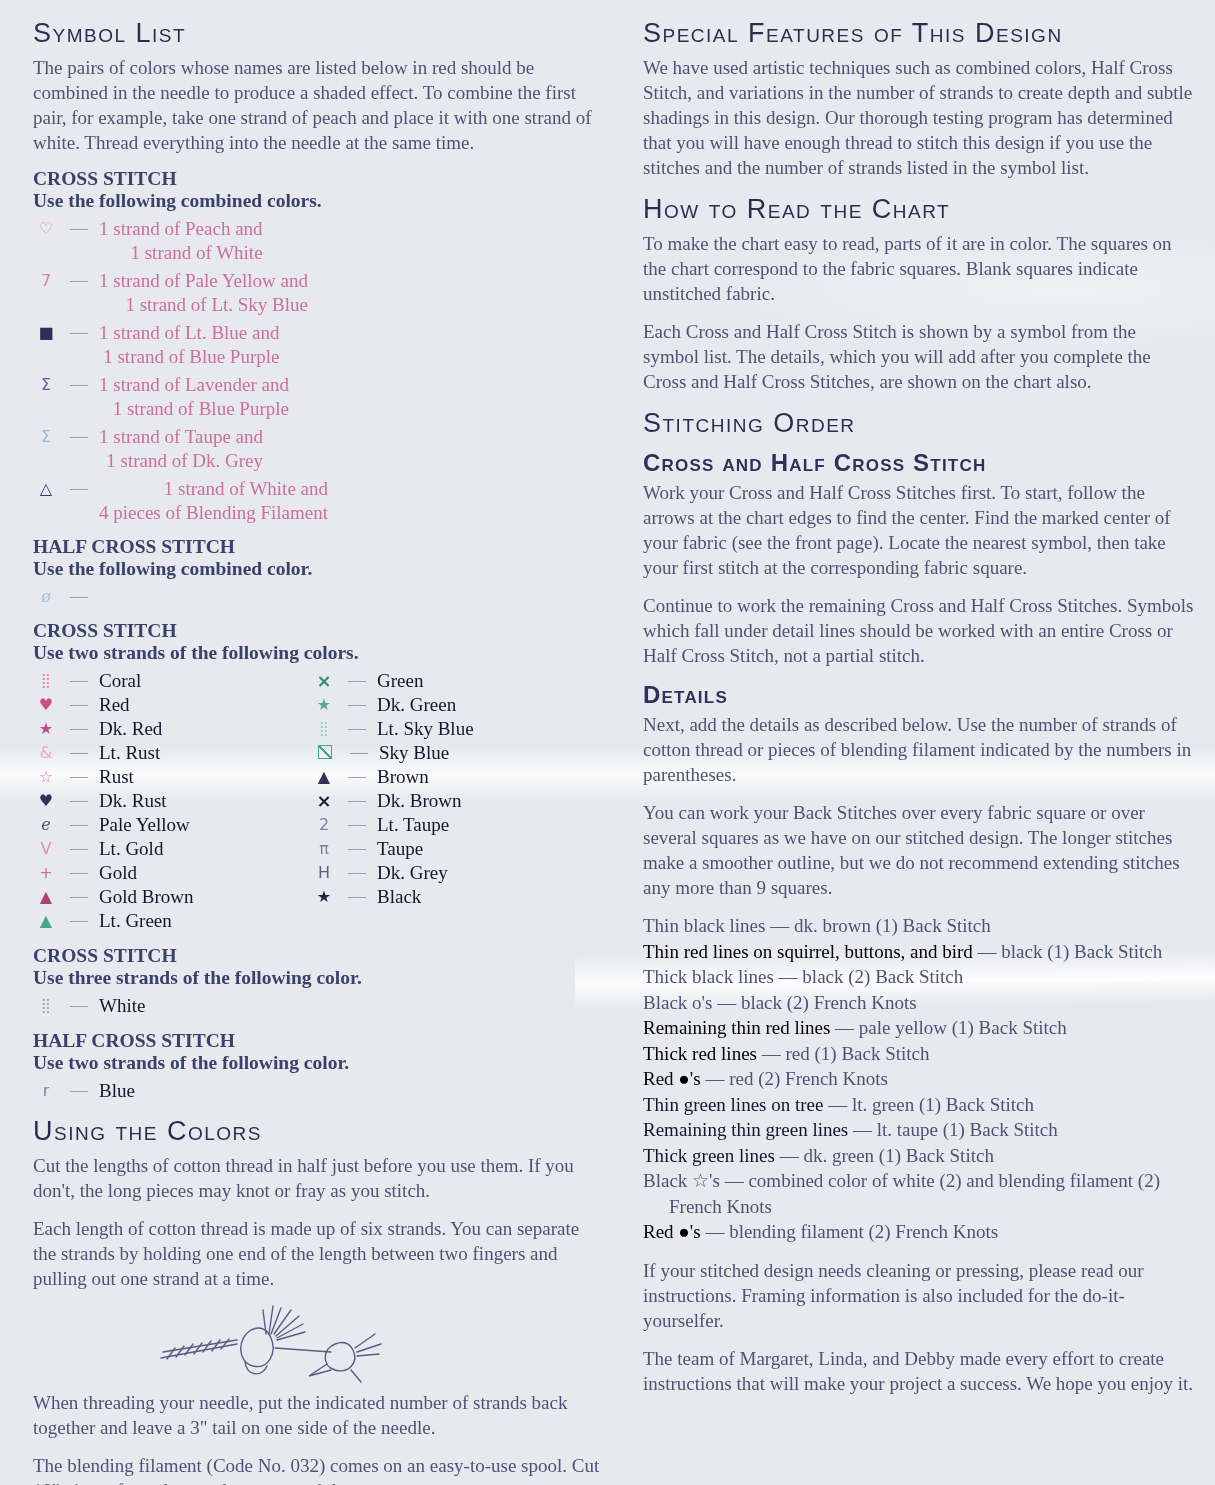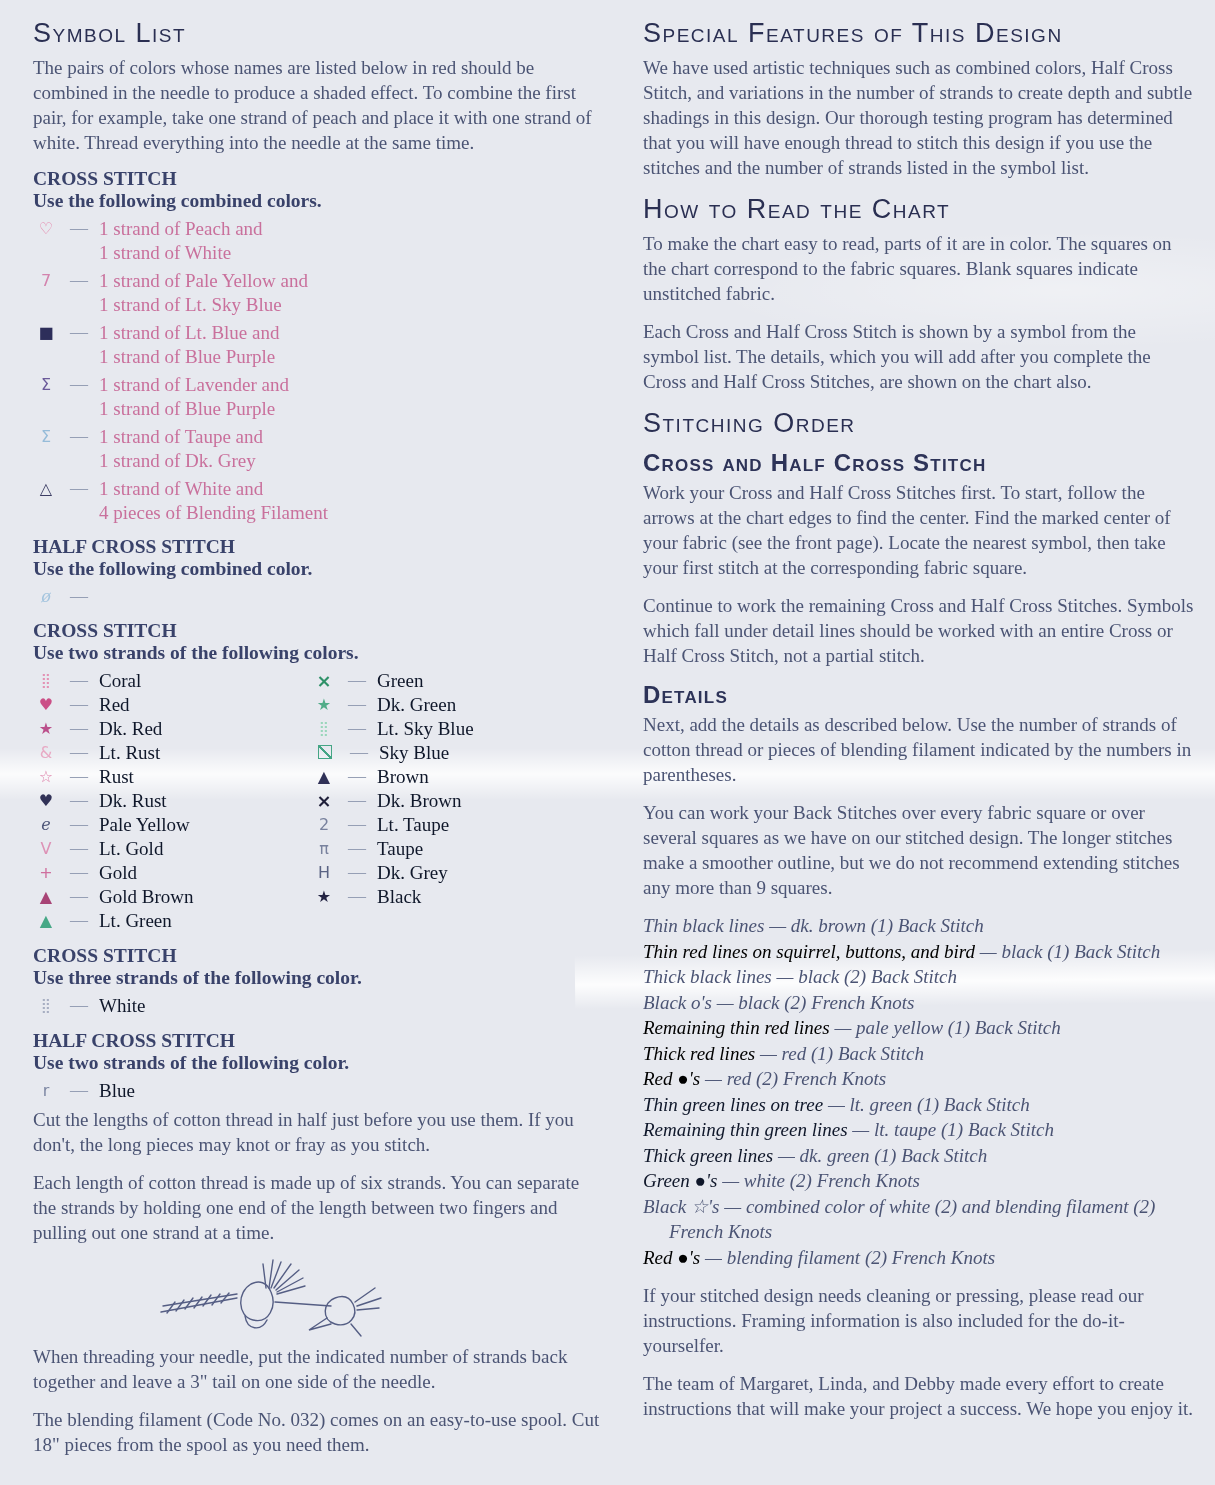--- a/index.html
+++ b/index.html
@@ -49,31 +49,31 @@
        font-family:"DejaVu Sans","Liberation Sans",sans-serif;font-size:16px;line-height:23px;}
   .sym.dots{font-size:14px;}
   .sym.bold{font-weight:900;font-size:18px;}
   .sym.italic{font-style:italic;font-family:"DejaVu Serif",serif;}
   .sym-slash{display:inline-block;width:12px;height:12px;border:1.5px solid currentColor;
        margin:4px 7px 0;flex:none;
        background:linear-gradient(45deg,transparent 43%,currentColor 43%,currentColor 57%,transparent 57%);}
   .dash{display:inline-block;width:40px;text-align:center;color:#939cb2;flex:none;
         font-size:18px;line-height:23px;}
   .lines{font-size:19px;line-height:23.5px;}
-  .pink{color:#c9709c;}
+  .pink{color:#c9709c;text-align:right;}
   .label{font-size:19px;line-height:23.5px;color:#0f172a;}
   .palette{display:flex;gap:8px;margin:3px 0 2px;}
   .pcol{width:270px;}
   .prow{display:flex;align-items:flex-start;line-height:23.5px;margin-bottom:.5px;}
   .illus{margin:6px 0 2px 120px;}
   .detail{font-size:19px;line-height:25.5px;padding-left:26px;text-indent:-26px;margin:0;}
   .lead-red{color:#000000;}
   .lead-green{color:#0f172a;}
   .lead-dark{color:#4b5474;}
-  .details-wrap{margin:0 0 13px;font-style:italic;}
+  .details-wrap{margin:0 0 13px;}
 </style>
 </head>
 <body>
 
 <div class="streak streak1"></div>
 <div class="streak streak3"></div>
 <div class="streak streak2"></div>
 
 <div class="page">
 
@@ -270,20 +270,21 @@
           <div class="subhead">HALF CROSS STITCH</div>
           <div class="subhead2">Use two strands of the following color.</div>
           <div class="entry">
             <span class="sym" style="color: rgb(125, 135, 163);">r</span>
             <span class="dash">—</span>
             <span class="label">Blue</span>
           </div>
         </div>
       </div>
 
+    <h1>Using the Colors</h1>
     <div id="using-paras">
         <p class="body">Cut the lengths of cotton thread in half just before you use them. If you don't, the long pieces may knot or fray as you stitch.</p>
         <p class="body">Each length of cotton thread is made up of six strands. You can separate the strands by holding one end of the length between two fingers and pulling out one strand at a time.</p>
       </div>
 
     <div class="illus">
       <svg width="250" height="80" viewBox="0 0 250 80">
         <g fill="none" stroke="#555e84" stroke-width="1.4" stroke-linecap="round">
           <path d="M8 54 L84 40"></path>
           <path d="M10 48 L84 36"></path>
@@ -338,21 +339,20 @@
           <p class="detail"><span class="lead-dark">Thin black lines</span><span class="lead-dark"> — dk. brown (1) Back Stitch</span></p>
           <p class="detail"><span class="lead-red">Thin red lines on squirrel, buttons, and bird</span><span class="lead-dark"> — black (1) Back Stitch</span></p>
           <p class="detail"><span class="lead-dark">Thick black lines</span><span class="lead-dark"> — black (2) Back Stitch</span></p>
           <p class="detail"><span class="lead-dark">Black o's</span><span class="lead-dark"> — black (2) French Knots</span></p>
           <p class="detail"><span class="lead-red">Remaining thin red lines</span><span class="lead-dark"> — pale yellow (1) Back Stitch</span></p>
           <p class="detail"><span class="lead-red">Thick red lines</span><span class="lead-dark"> — red (1) Back Stitch</span></p>
           <p class="detail"><span class="lead-red">Red ●'s</span><span class="lead-dark"> — red (2) French Knots</span></p>
           <p class="detail"><span class="lead-green">Thin green lines on tree</span><span class="lead-dark"> — lt. green (1) Back Stitch</span></p>
           <p class="detail"><span class="lead-green">Remaining thin green lines</span><span class="lead-dark"> — lt. taupe (1) Back Stitch</span></p>
           <p class="detail"><span class="lead-green">Thick green lines</span><span class="lead-dark"> — dk. green (1) Back Stitch</span></p>
-          <p class="detail"><span class="lead-green">Green ●'s</span><span class="lead-dark"> — white (2) French Knots</span></p>
           <p class="detail"><span class="lead-dark">Black ☆'s</span><span class="lead-dark"> — combined color of white (2) and blending filament (2) French Knots</span></p>
           <p class="detail"><span class="lead-red">Red ●'s</span><span class="lead-dark"> — blending filament (2) French Knots</span></p>
         </div>
         <p class="body">If your stitched design needs cleaning or pressing, please read our instructions. Framing information is also included for the do-it-yourselfer.</p>
         <p class="body">The team of Margaret, Linda,  and Debby made every effort to create instructions that will make your project a success. We hope you enjoy it.</p>
       </div>
   </div>
 
 </div>
 

